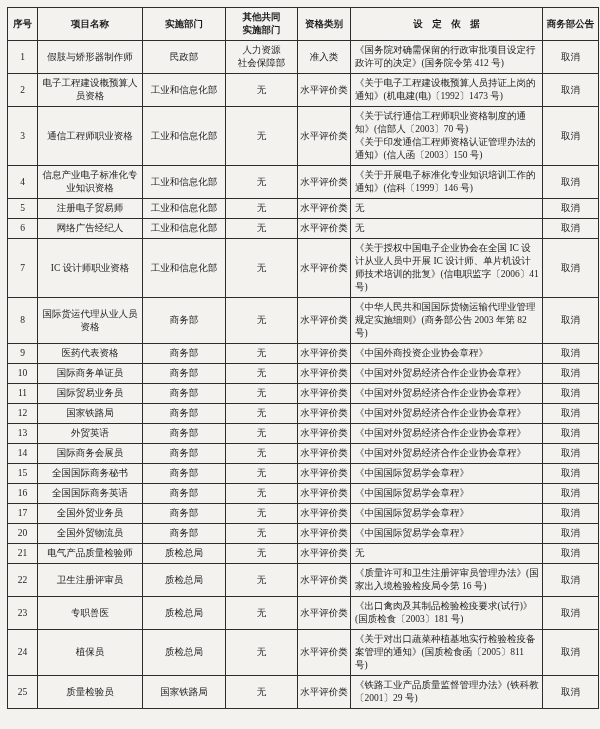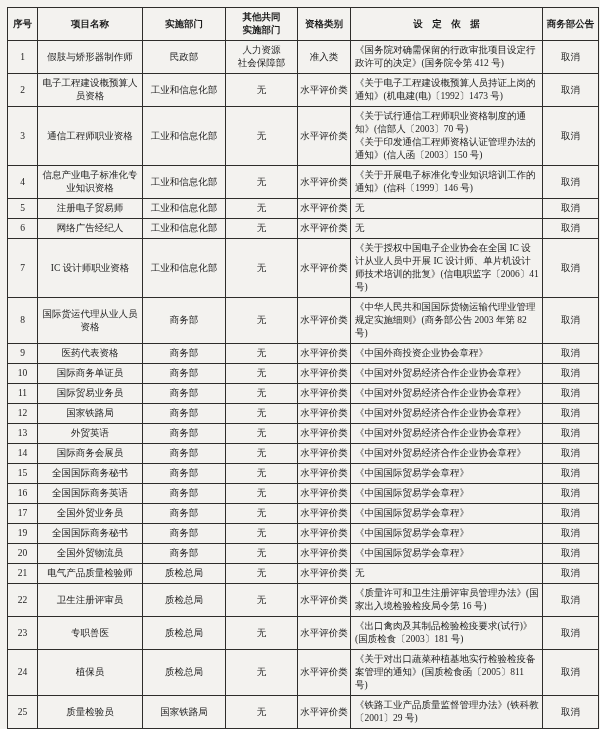--- a/index.html
+++ b/index.html
@@ -227,29 +227,20 @@
       <tr>
       <td class="cell-no">17</td>
       <td class="cell-name">全国外贸业务员</td>
       <td class="cell-dept">商务部</td>
       <td class="cell-co-dept">无</td>
       <td class="cell-category">水平评价类</td>
       <td class="cell-basis">《中国国际贸易学会章程》</td>
       <td class="cell-decision">取消</td>
     </tr>
       <tr>
-      <td class="cell-no">19</td>
-      <td class="cell-name">全国国际商务秘书</td>
-      <td class="cell-dept">商务部</td>
-      <td class="cell-co-dept">无</td>
-      <td class="cell-category">水平评价类</td>
-      <td class="cell-basis">《中国国际贸易学会章程》</td>
-      <td class="cell-decision">取消</td>
-    </tr>
-      <tr>
       <td class="cell-no">20</td>
       <td class="cell-name">全国外贸物流员</td>
       <td class="cell-dept">商务部</td>
       <td class="cell-co-dept">无</td>
       <td class="cell-category">水平评价类</td>
       <td class="cell-basis">《中国国际贸易学会章程》</td>
       <td class="cell-decision">取消</td>
     </tr>
       <tr>
       <td class="cell-no">21</td>

